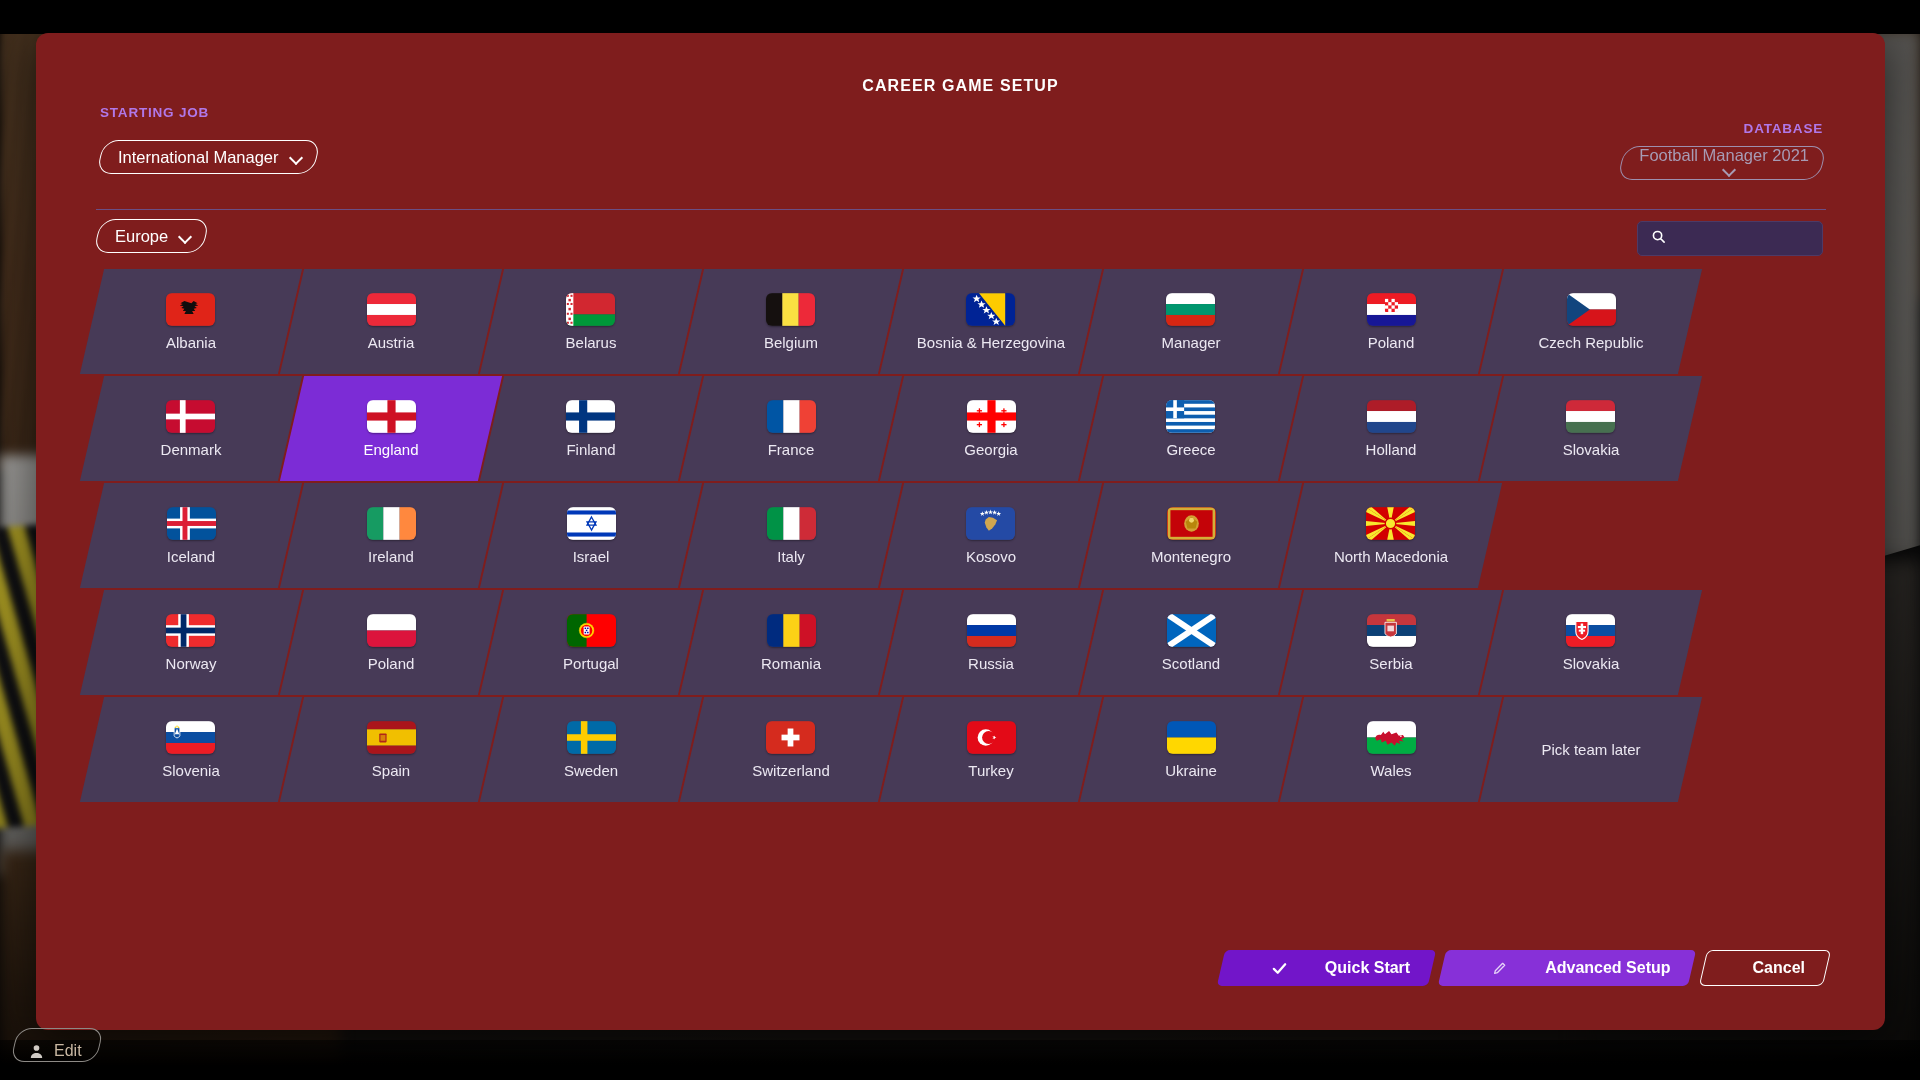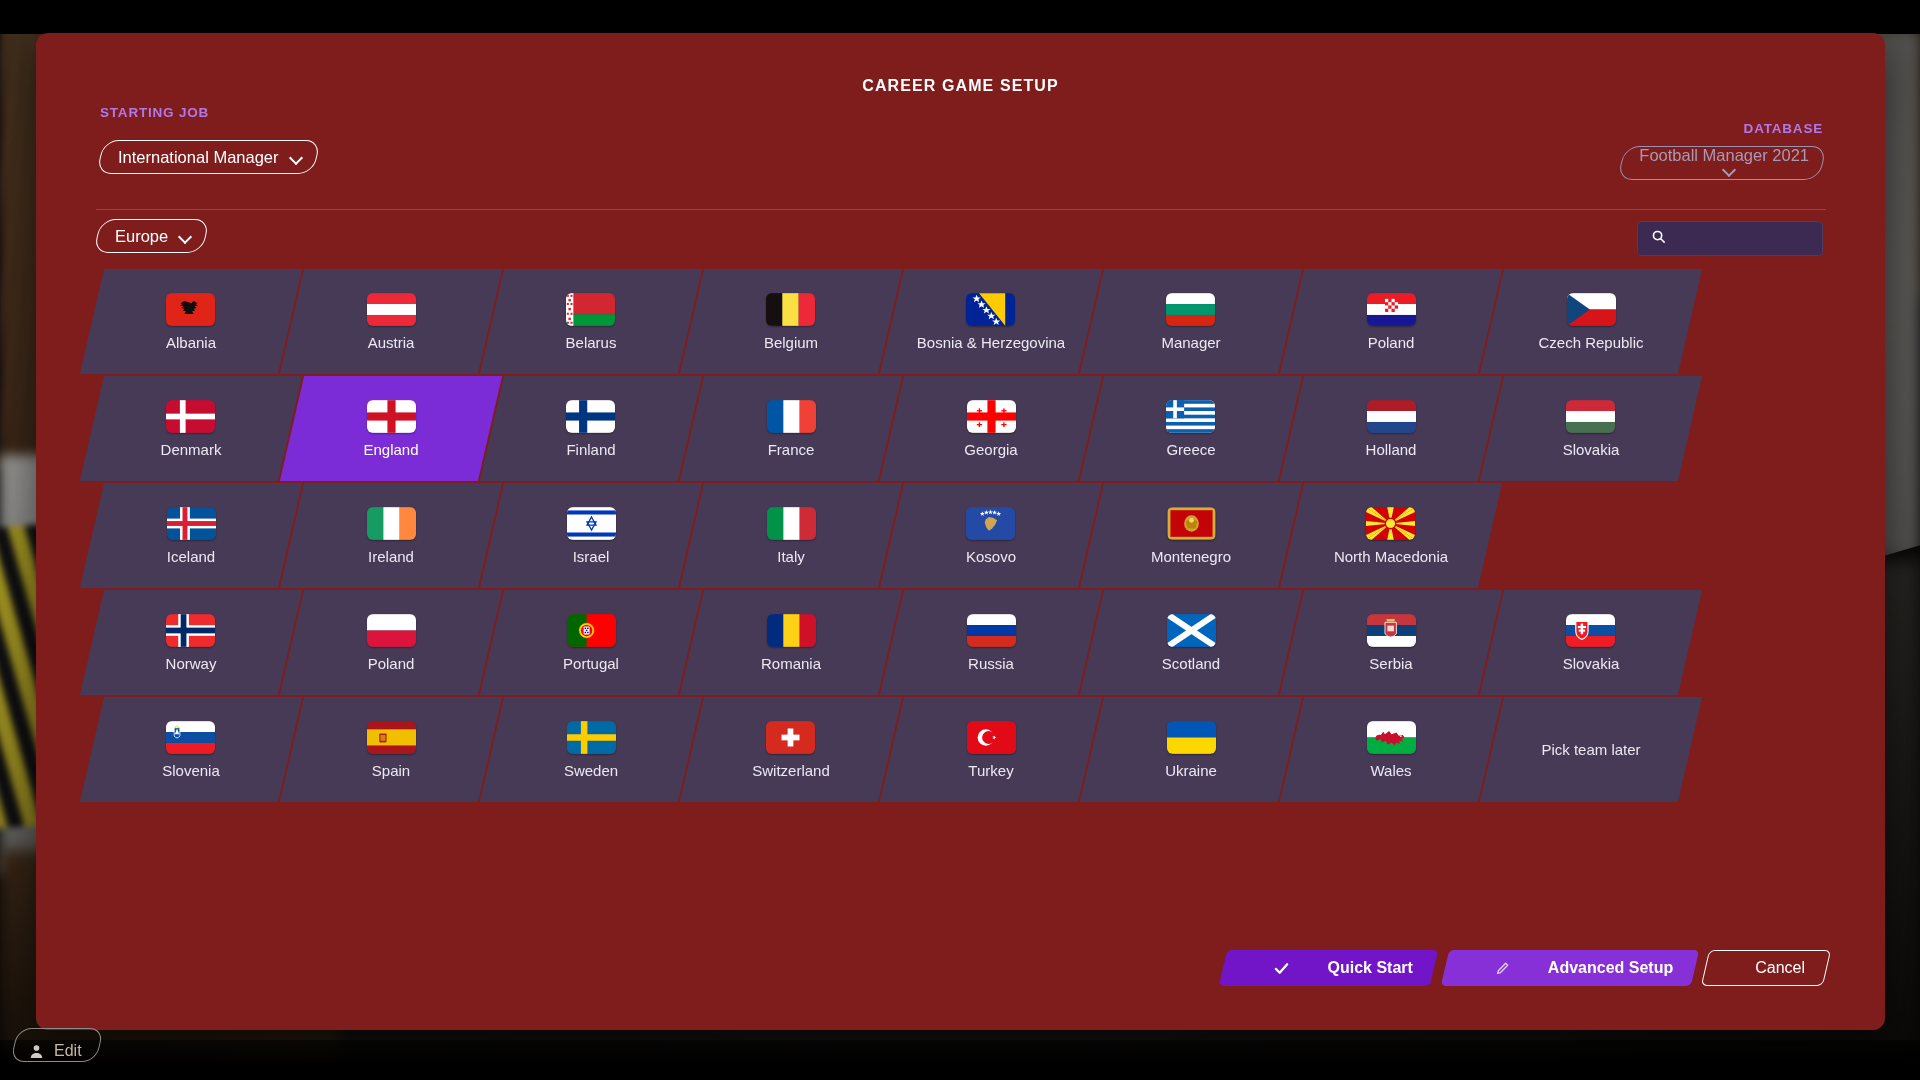--- a/index.html
+++ b/index.html
@@ -251,21 +251,21 @@
   .btn .bg {
     position: absolute; inset: 0;
     border-radius: 5px;
     transform: skewX(-13deg);
   }
   .btn .lbl, .btn .bi { position: relative; z-index: 2; margin-left: 28px; }
   .btn .bi { margin-right: 9px; display: inline-flex; }
   .btn.primary .bg { background: #7215c9; }
   .btn.secondary .bg { background: #8730d8; }
   .btn.ghost .bg { background: transparent; border: 1.6px solid #ffffff; border-radius: 6px; }
-  .btn.ghost { font-weight: normal; font-size: 16px; }
+  .btn.ghost { font-weight: bold; font-size: 16px; }
 
   
   #edit-btn {
     position: absolute;
     left: 14px; bottom: 18px;
     display: inline-flex; align-items: center;
     height: 34px; padding: 12px 18px 0 14px;
     color: #c8b7a2;
     font-size: 16px;
     cursor: pointer;

